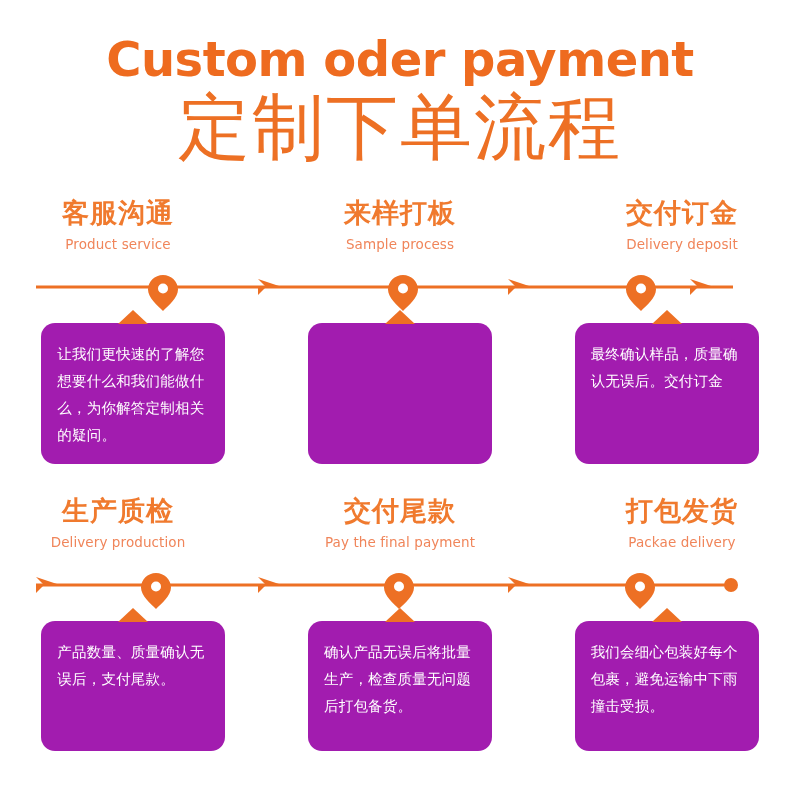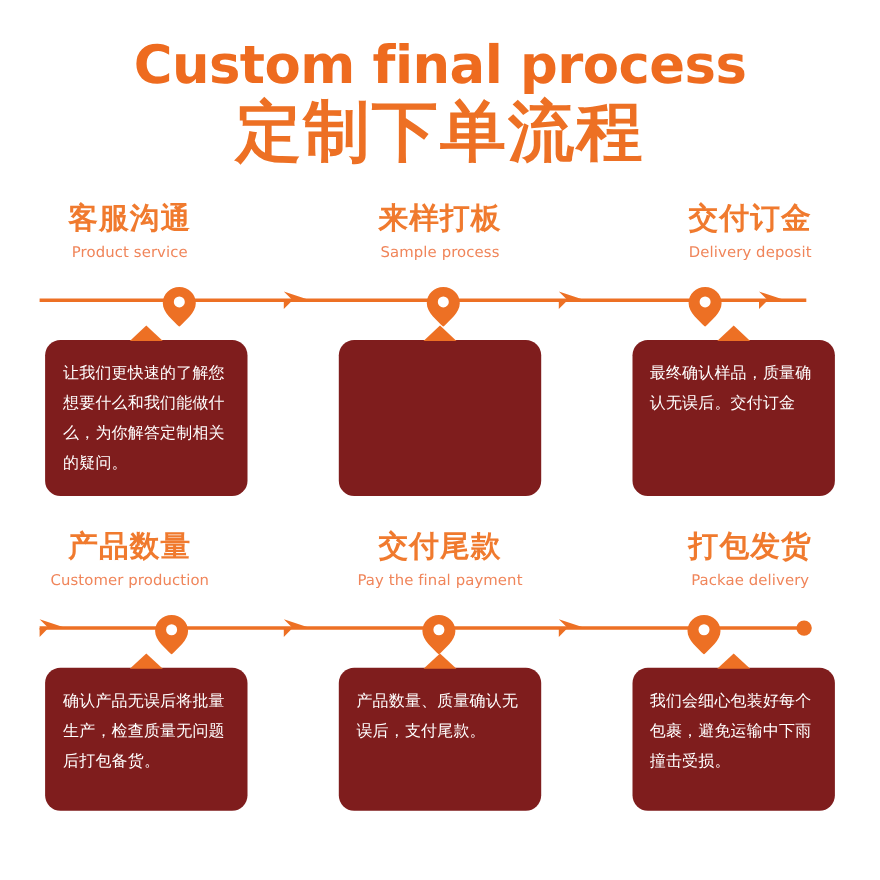--- a/index.html
+++ b/index.html
@@ -30,22 +30,22 @@
   .title-en {
     font-size: 48px;
     font-weight: 900;
     color: #EE6B1F;
     letter-spacing: -0.5px;
     line-height: 1.05;
     font-family: "DejaVu Sans", "Liberation Sans", sans-serif;
     white-space: nowrap;
   }
   .title-cn {
-    font-size: 60px;
-    font-weight: 700;
+    font-size: 72px;
+    font-weight: 400;
     color: #ED7024;
     line-height: 1.15;
     margin-top: 2px;
     letter-spacing: 2px;
     font-family: "DejaVu Sans", "Liberation Sans", sans-serif;
     white-space: nowrap;
   }
 
   
   .row {
@@ -102,21 +102,21 @@
   }
   .card-cell {
     flex: 1 1 33.33%;
     display: flex;
     justify-content: center;
   }
   .card {
     position: relative;
     width: 184px;
     min-height: 130px;
-    background: #7f1d1d;
+    background: #a21caf;
     border-radius: 14px;
     box-sizing: border-box;
     padding: 18px 16px 16px 16px;
   }
   .card .tail {
     position: absolute;
     top: -13px;
     left: 50%;
     transform: translateX(-50%);
     width: 0;
@@ -133,21 +133,21 @@
     font-family: "DejaVu Sans", "Liberation Sans", sans-serif;
     word-break: break-all;
   }
 </style>
 </head>
 <body>
 
 <div class="page">
 
   <div class="title-block">
-    <div class="title-en">Custom final process</div>
+    <div class="title-en">Custom oder payment</div>
     <div class="title-cn">定制下单流程</div>
   </div>
 
   <div class="row row-1">
 
     <div class="headers">
       <div class="header-cell">
         <div class="header-cn">客服沟通</div>
         <div class="header-en">Product service</div>
       </div>
@@ -203,22 +203,22 @@
           <div class="card-text">最终确认样品，质量确认无误后。交付订金</div>
         </div>
       </div>
     </div>
   </div>
 
   <div class="row row-2">
 
     <div class="headers">
       <div class="header-cell">
-        <div class="header-cn">产品数量</div>
-        <div class="header-en">Customer production</div>
+        <div class="header-cn">生产质检</div>
+        <div class="header-en">Delivery production</div>
       </div>
       <div class="header-cell">
         <div class="header-cn">交付尾款</div>
         <div class="header-en">Pay the final payment</div>
       </div>
       <div class="header-cell">
         <div class="header-cn">打包发货</div>
         <div class="header-en">Packae delivery</div>
       </div>
     </div>
@@ -244,31 +244,31 @@
           <path d="M640,4 C648.3,4 655,10.6 655,18.6 C655,27 645.5,34.5 640,40 C634.5,34.5 625,27 625,18.6 C625,10.6 631.7,4 640,4 Z" fill="#ED7024"></path>
           <circle cx="640" cy="17.5" r="5" fill="#ffffff"></circle>
         </g>
       </svg>
     </div>
 
     <div class="cards">
       <div class="card-cell">
         <div class="card">
           <span class="tail"></span>
+          <div class="card-text">产品数量、质量确认无误后，支付尾款。</div>
+        </div>
+      </div>
+      <div class="card-cell">
+        <div class="card">
+          <span class="tail"></span>
           <div class="card-text">确认产品无误后将批量生产，检查质量无问题后打包备货。</div>
         </div>
       </div>
       <div class="card-cell">
         <div class="card">
           <span class="tail"></span>
-          <div class="card-text">产品数量、质量确认无误后，支付尾款。</div>
-        </div>
-      </div>
-      <div class="card-cell">
-        <div class="card">
-          <span class="tail"></span>
           <div class="card-text">我们会细心包装好每个包裹，避免运输中下雨撞击受损。</div>
         </div>
       </div>
     </div>
   </div>
 
 </div>
 
 </body></html>

